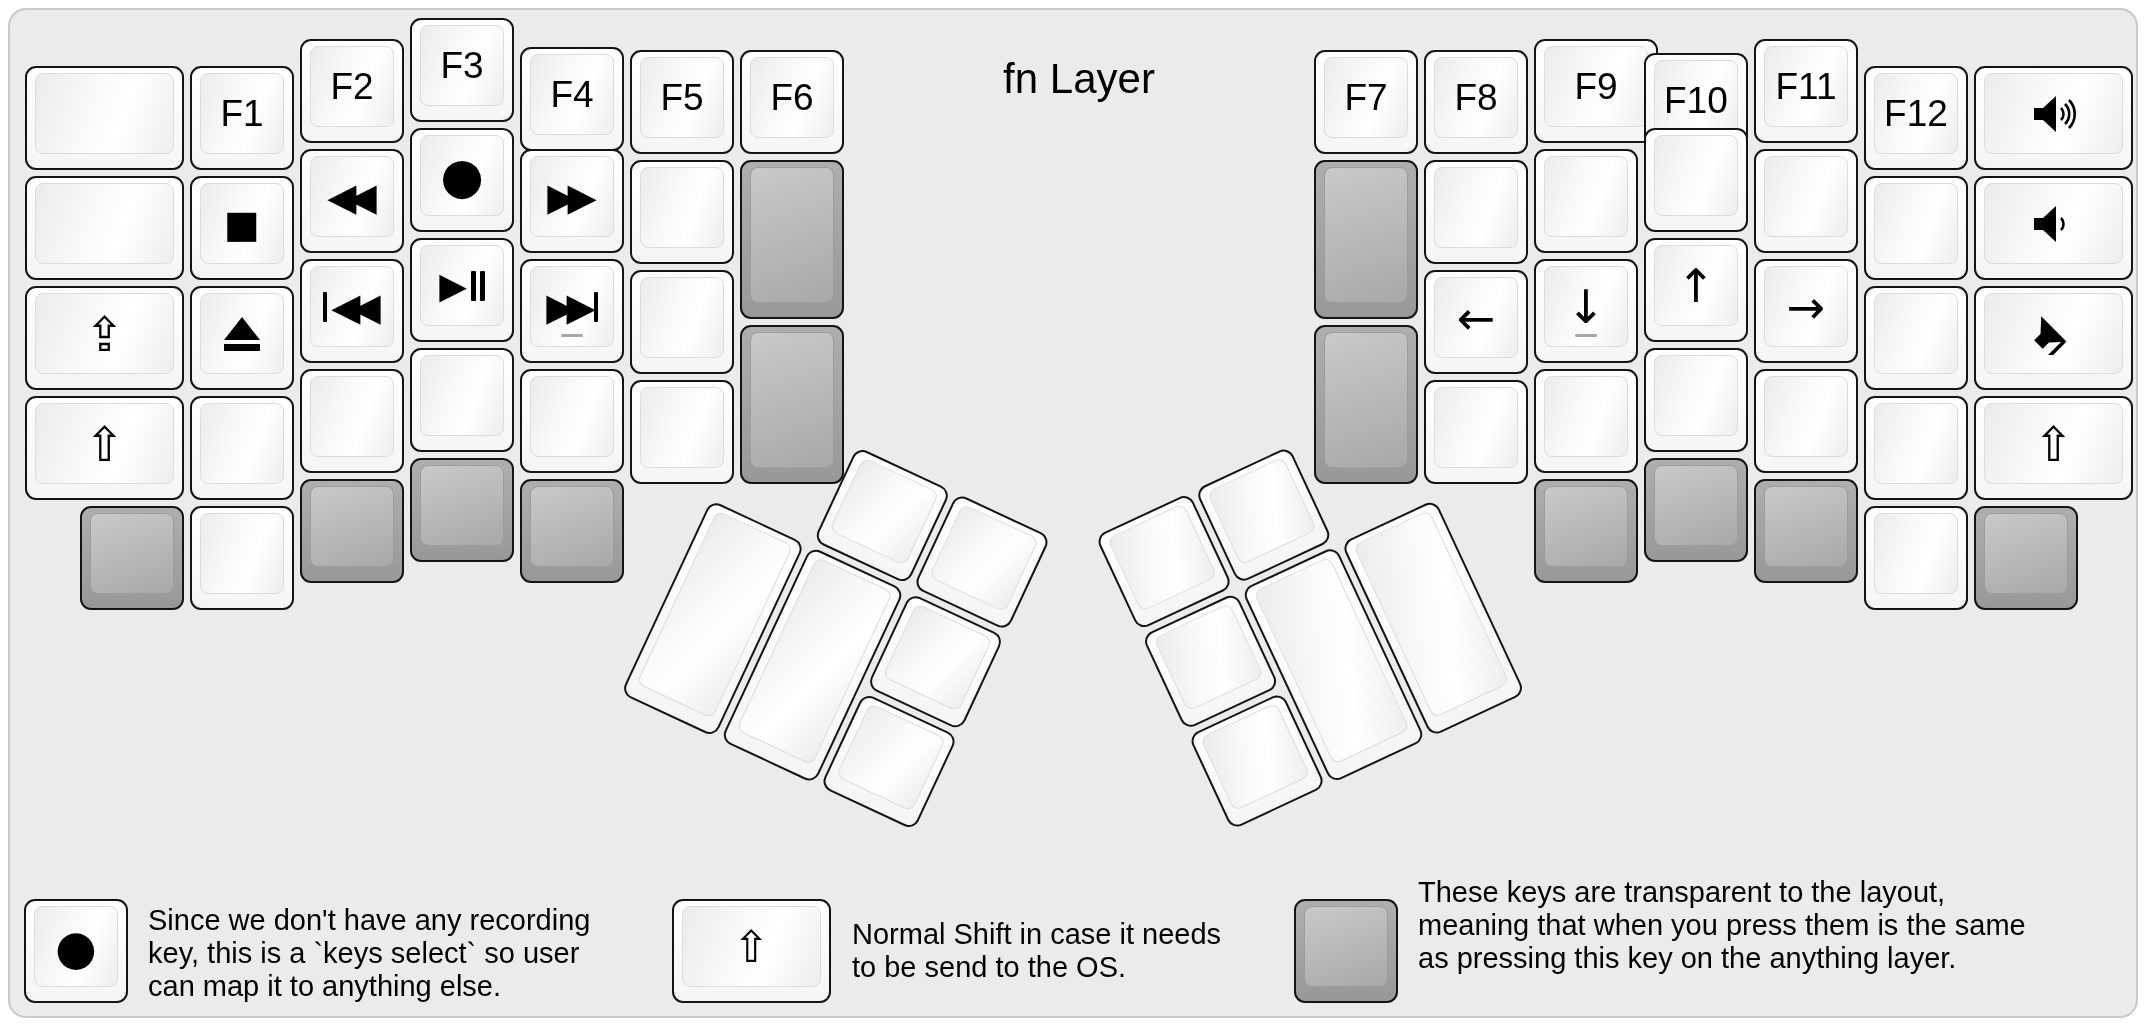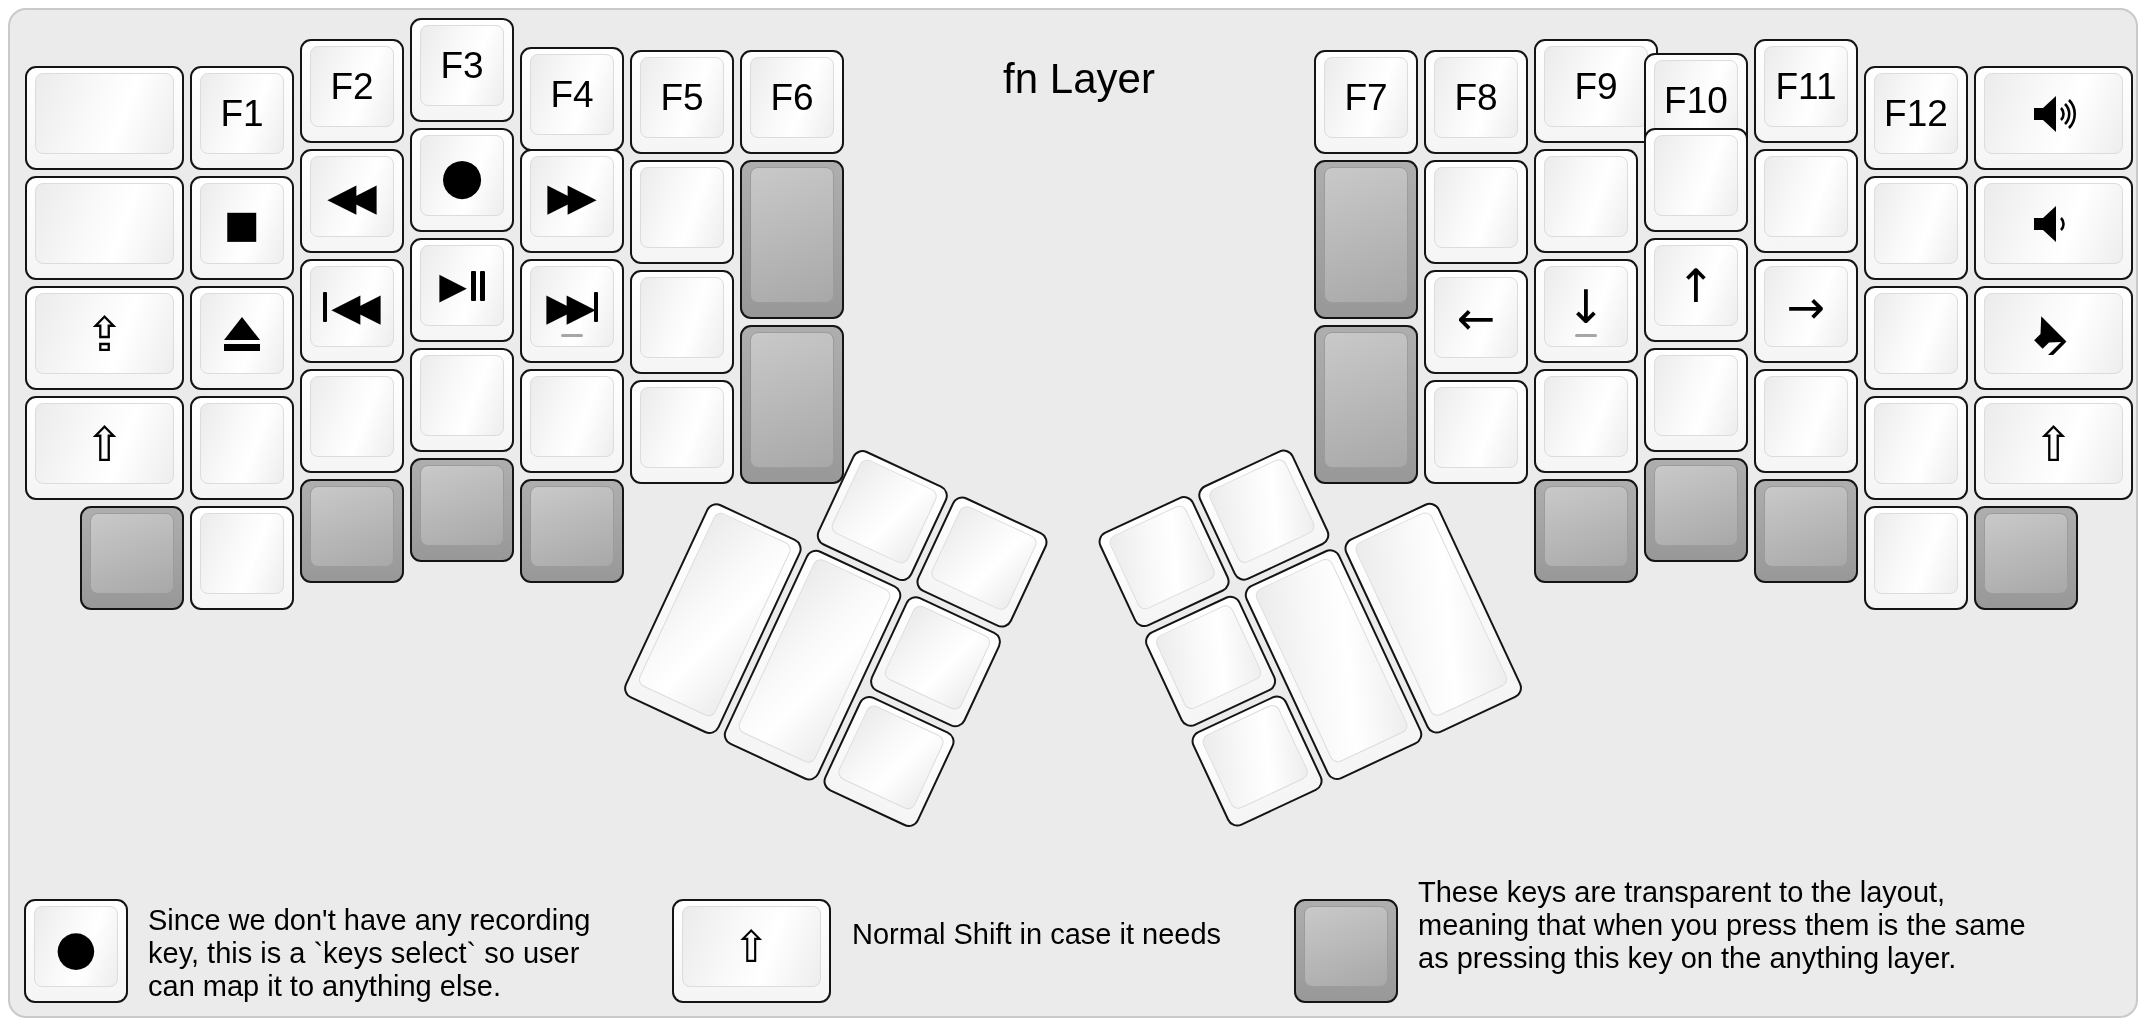--- a/index.html
+++ b/index.html
@@ -375,20 +375,21 @@
     <div>can map it to anything else.</div>
   </div>
 
   <div class="key" style="left:672px;top:899px;width:159px;height:104px;">
     <div class="cap">
         <span class="sym" style="font-size:44px">⇧</span>
       </div>
   </div>
   <div class="legend-text" style="left:852px;top:918px;">
     <div>Normal Shift in case it needs</div>
+    <div>to be send to the OS.</div>
     <div></div>
   </div>
 
   <div class="key gray" style="left:1294px;top:899px;width:104px;height:104px;">
     <div class="cap"></div>
   </div>
   <div class="legend-text" style="left:1418px;top:876px;">
     <div>These keys are transparent to the layout,</div>
     <div>meaning that when you press them is the same</div>
     <div>as pressing this key on the anything layer.</div>

